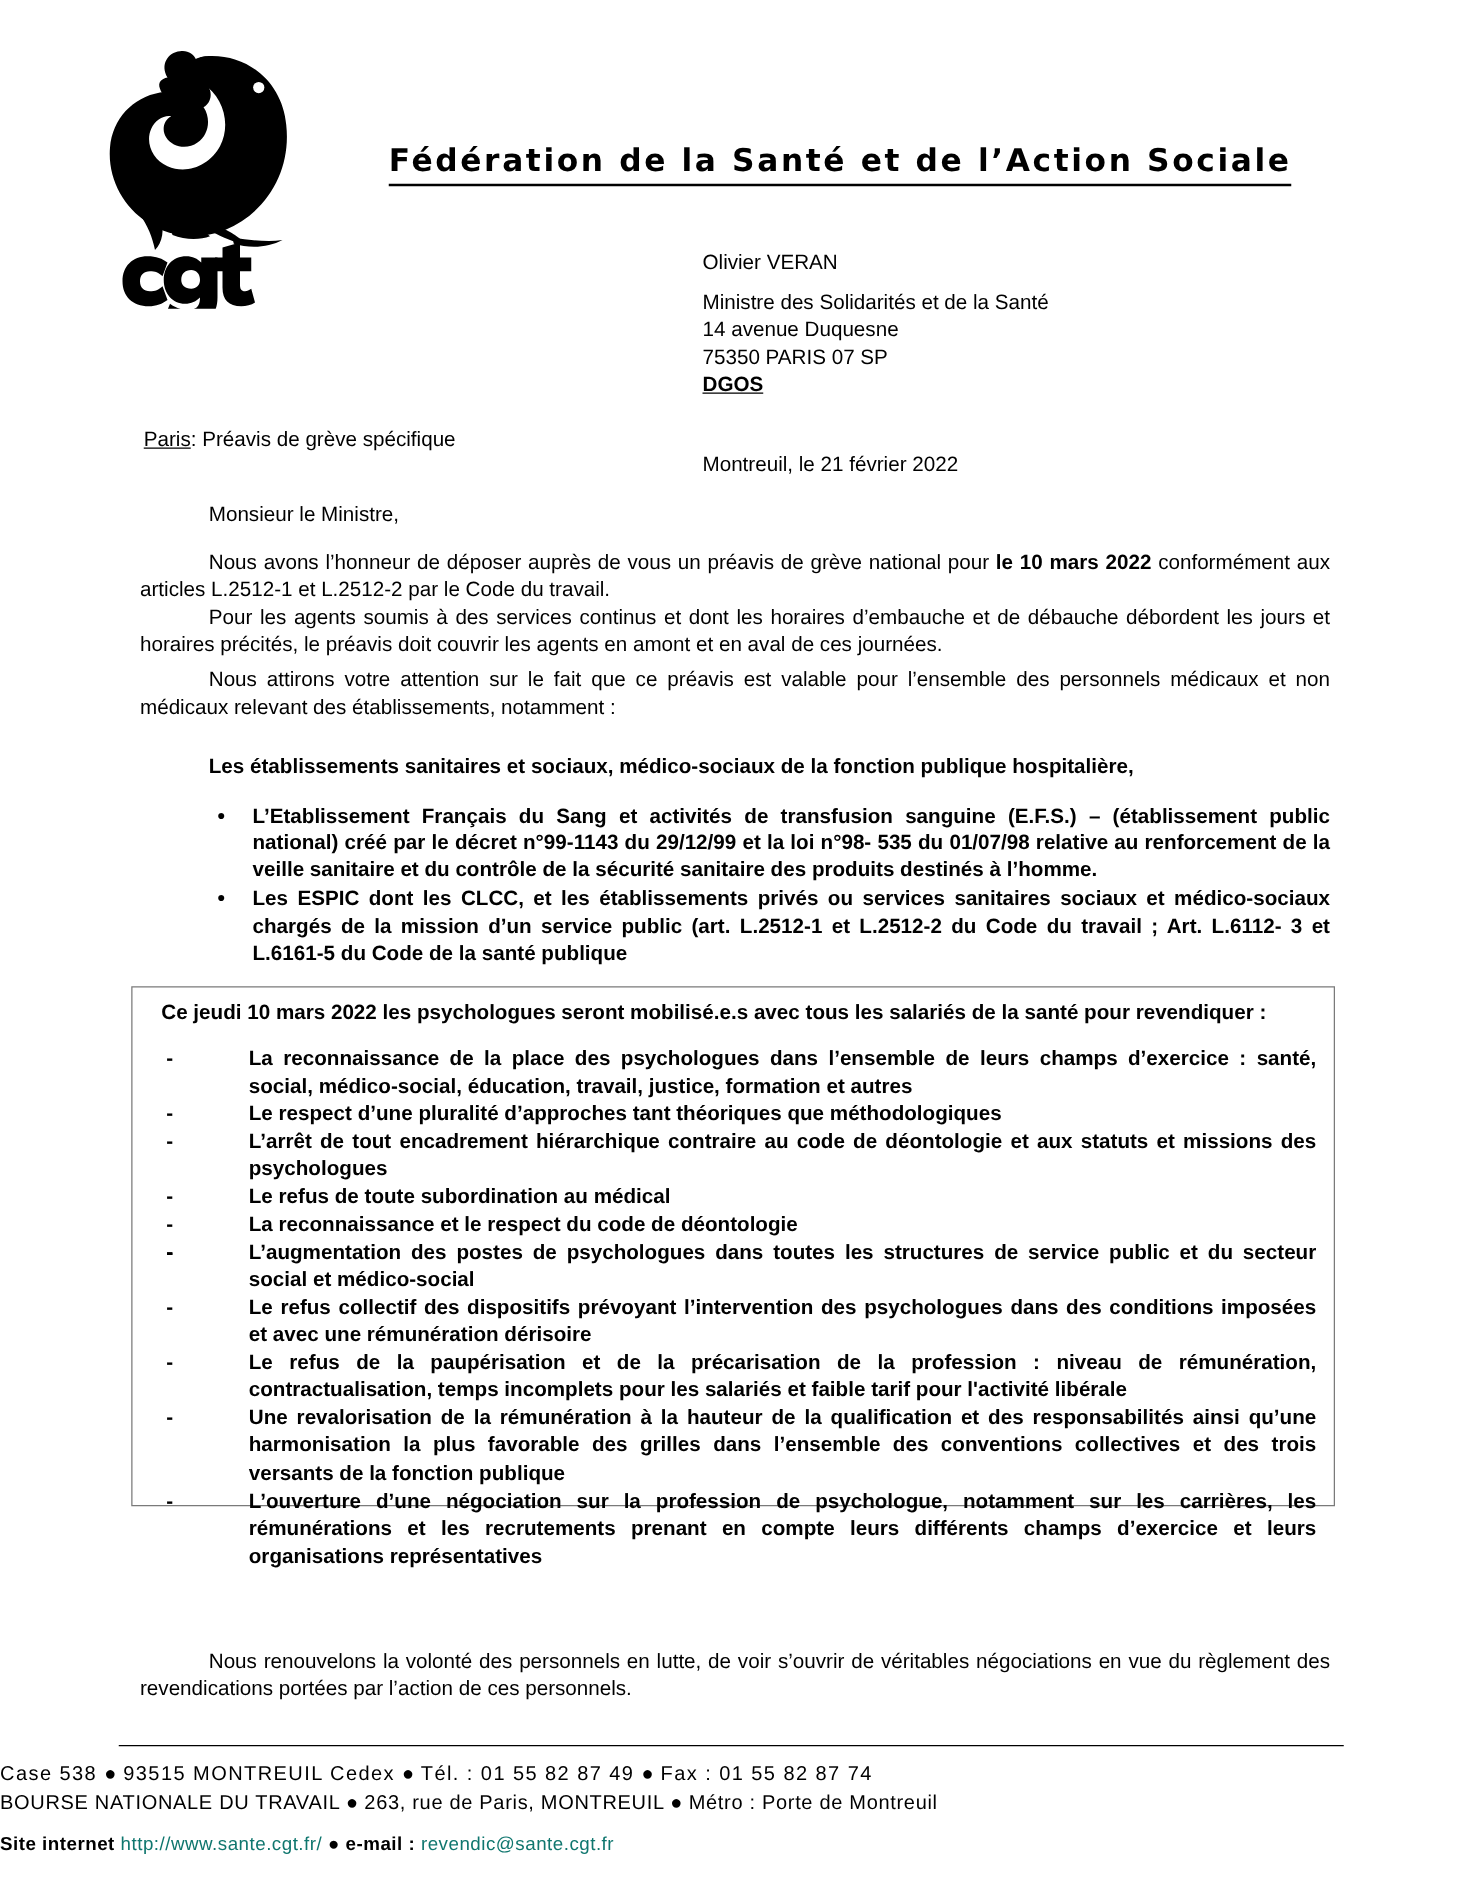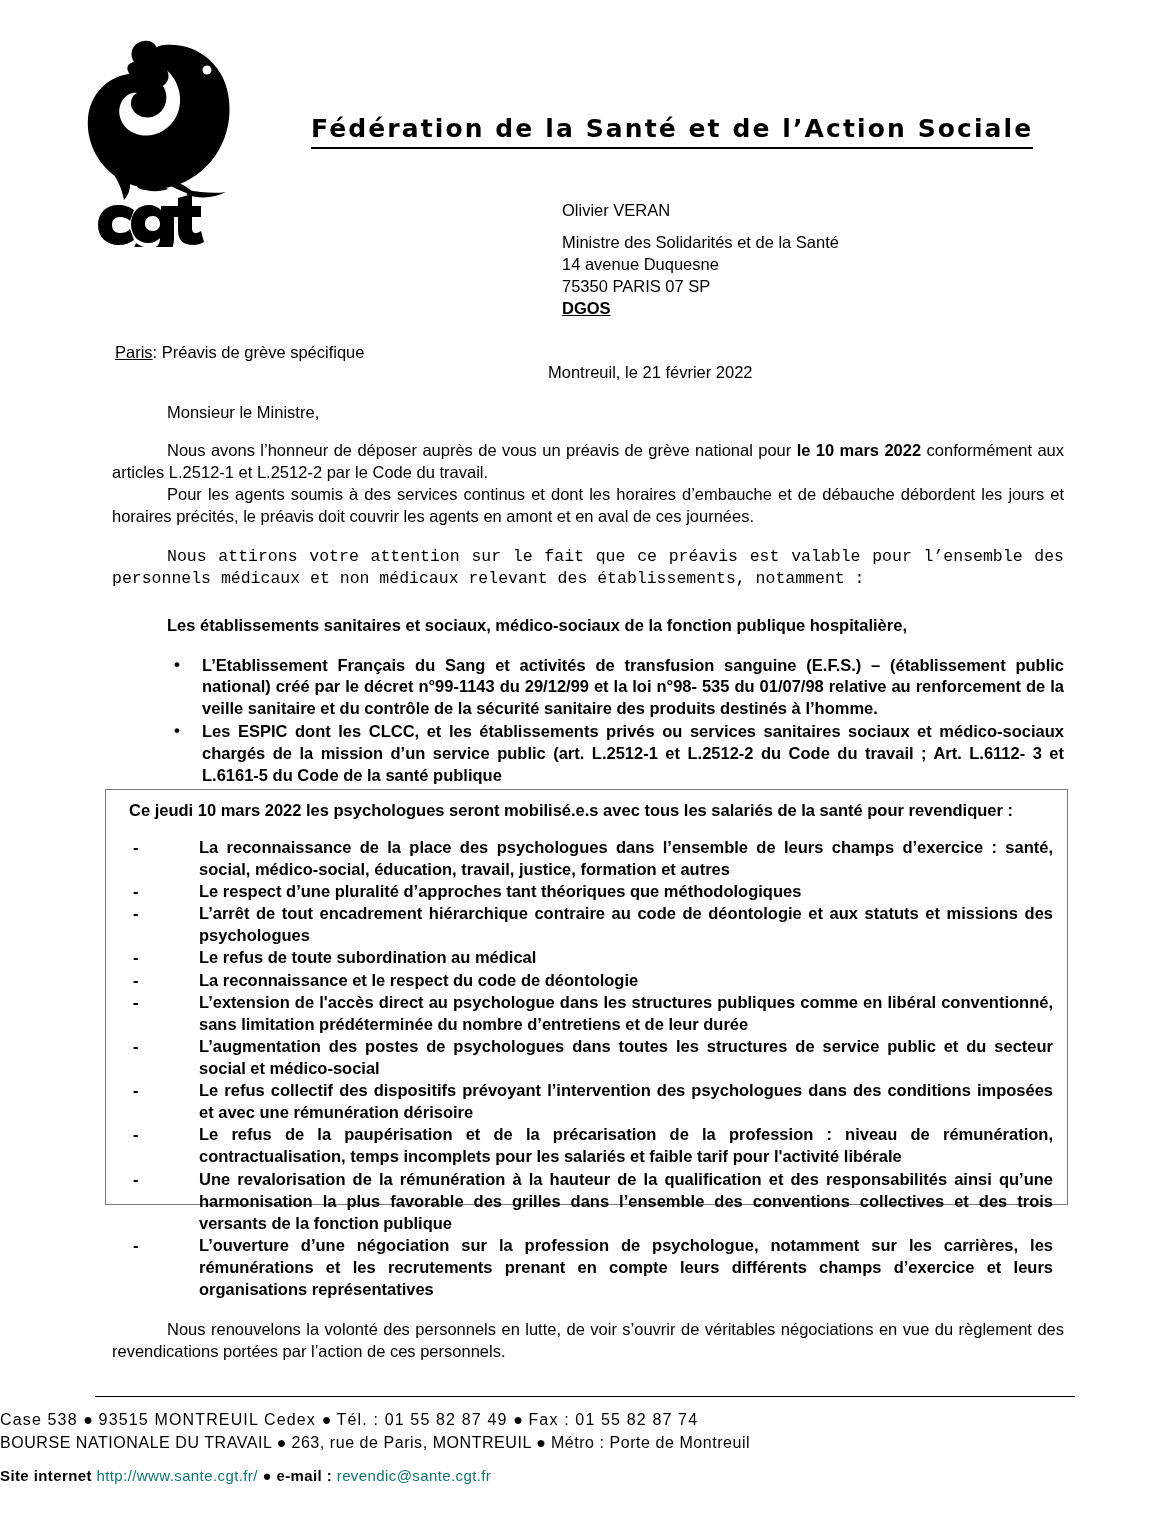--- a/index.html
+++ b/index.html
@@ -71,21 +71,21 @@
   .objet {
     position: absolute;
     left: 115px;
     top: 343px;
     font-size: 16.5px;
   }
   .objet .u { text-decoration: underline; }
 
   .datecity {
     position: absolute;
-    left: 548px;
+    left: 562px;
     top: 363px;
     font-size: 16.5px;
   }
 
   
   .body-wrap {
     position: absolute;
     left: 112px;
     top: 402px;
     width: 952px;
@@ -94,21 +94,21 @@
   }
   p.salut {
     margin: 0 0 16px 0;
     text-indent: 55px;
   }
   p.para {
     margin: 0;
     text-align: justify;
     text-indent: 55px;
   }
-  p.para.gap { margin-top: 18px; font-family: Liberation Mono, monospace; }
+  p.para.gap { margin-top: 6px; }
   .b { font-weight: bold; }
 
   h2.section-bold {
     margin: 25px 0 0 0;
     font-size: 16.5px;
     font-weight: bold;
     text-indent: 55px;
     line-height: 1.33;
   }
 
@@ -312,21 +312,21 @@
   <div class="demand-box">
     <p class="demand-intro">Ce jeudi 10 mars 2022 les psychologues seront mobilisé.e.s avec tous les salariés de la santé pour revendiquer :</p>
 
     <ul class="dash-list">
       <li><span class="dash">-</span><span>La reconnaissance de la place des psychologues dans l’ensemble de leurs champs d’exercice : santé, social, médico-social, éducation, travail, justice, formation et autres</span></li>
       <li><span class="dash">-</span><span>Le respect d’une pluralité d’approches tant théoriques que méthodologiques</span></li>
       <li><span class="dash">-</span><span>L’arrêt de tout encadrement hiérarchique contraire au code de déontologie et aux statuts et missions des psychologues</span></li>
       <li><span class="dash">-</span><span>Le refus de toute subordination au médical</span></li>
       <li><span class="dash">-</span><span>La reconnaissance et le respect du code de déontologie</span></li>
       <li><span class="dash">-</span></li>
-      <li><span class="dash">-</span><span>L’extension de l'accès direct au psychologue dans les structures publiques comme en libéral conventionné, sans limitation prédéterminée du nombre d’entretiens et de leur durée</span></li>
+      <li><span class="dash">-</span></li>
       <li><span class="dash">-</span><span>L’augmentation des postes de psychologues dans toutes les structures de service public et du secteur social et médico-social</span></li>
       <li><span class="dash">-</span><span>Le refus collectif des dispositifs prévoyant l’intervention des psychologues dans des conditions imposées et avec une rémunération dérisoire</span></li>
       <li><span class="dash">-</span><span>Le refus de la paupérisation et de la précarisation de la profession : niveau de rémunération, contractualisation, temps incomplets pour les salariés et faible tarif pour l'activité libérale</span></li>
       <li><span class="dash">-</span><span>Une revalorisation de la rémunération à la hauteur de la qualification et des responsabilités ainsi qu’une harmonisation la plus favorable des grilles dans l’ensemble des conventions collectives et des trois versants de la fonction publique</span></li>
       <li><span class="dash">-</span><span>L’ouverture d’une négociation sur la profession de psychologue, notamment sur les carrières, les rémunérations et les recrutements prenant en compte leurs différents champs d’exercice et leurs organisations représentatives</span></li>
     </ul>
   </div>
 
   <div class="closing">Nous renouvelons la volonté des personnels en lutte, de voir s’ouvrir de véritables négociations en vue du règlement des revendications portées par l’action de ces personnels.</div>
 

